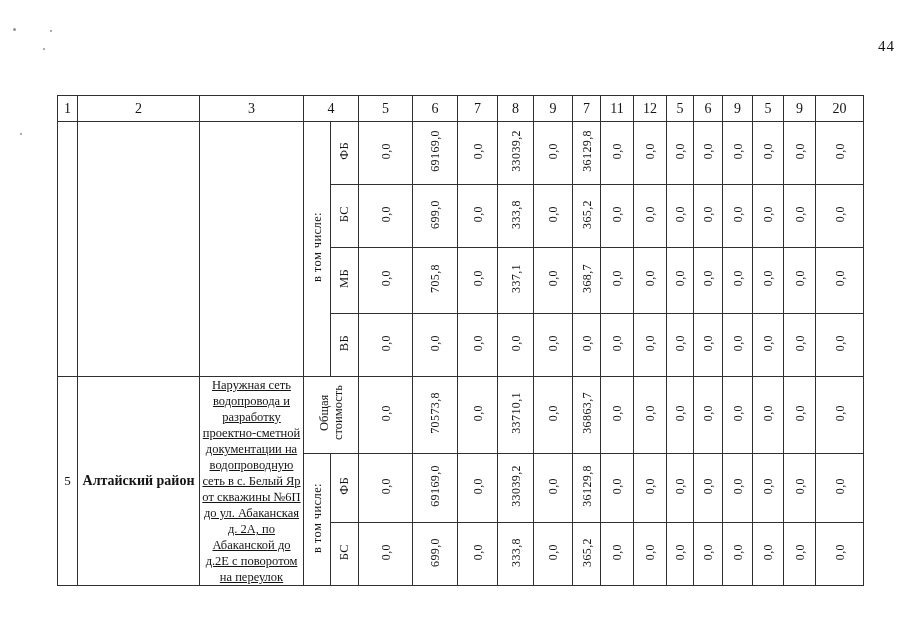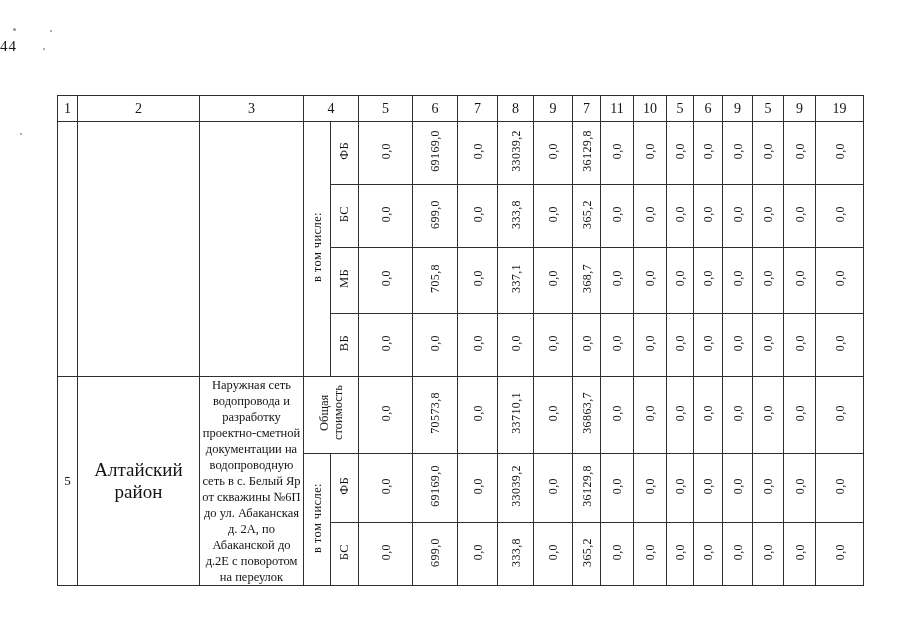--- a/index.html
+++ b/index.html
@@ -1,30 +1,30 @@
 <!DOCTYPE html>
 <html><head>
 <meta charset="utf-8">
 <style>
   html,body{margin:0;padding:0;background:#ffffff;}
   .page{position:relative;width:905px;height:640px;background:#ffffff;
         font-family:"Liberation Serif",serif;color:#141414;overflow:hidden;}
-  .page-number{position:absolute;top:38px;left:0;width:895px;text-align:left;
+  .page-number{position:absolute;top:38px;left:0;width:895px;text-align:right;
         font-size:15px;letter-spacing:1px;}
   .doc-table{position:absolute;left:57px;top:95px;border-collapse:collapse;table-layout:fixed;}
   .doc-table td{border:1px solid #303030;padding:0;text-align:center;
         vertical-align:middle;overflow:hidden;}
   .hdr td{font-size:14px;}
   .rot{display:inline-block;writing-mode:vertical-rl;transform:rotate(180deg);
        white-space:nowrap;line-height:1;}
   .num{font-size:12px;letter-spacing:0.4px;}
   .lbl{font-size:12.5px;letter-spacing:0.4px;}
   .wrap{white-space:normal;height:70px;line-height:14px;text-align:center;font-size:12.5px;}
-  .desc{font-size:12.5px;line-height:16px;padding:2px 1px;}
-  .district{font-size:19px;}
+  .desc{font-size:12.5px;line-height:16px;padding:2px 1px;text-decoration:underline;}
+  .district{font-size:14px;font-weight:bold;}
   .rownum{font-size:13px;}
   .speck{position:absolute;background:#909090;border-radius:50%;}
 </style>
 </head>
 <body>
 
 <div class="page">
   <div class="speck" style="left:13px;top:28px;width:3px;height:3px"></div>
   <div class="speck" style="left:50px;top:30px;width:2px;height:2px"></div>
   <div class="speck" style="left:43px;top:48px;width:2px;height:2px"></div>
@@ -60,27 +60,27 @@
         <td>2</td>
         <td>3</td>
         <td colspan="2">4</td>
         <td>5</td>
         <td>6</td>
         <td>7</td>
         <td>8</td>
         <td>9</td>
         <td>7</td>
         <td>11</td>
-        <td>10</td>
+        <td>12</td>
         <td>5</td>
         <td>6</td>
         <td>9</td>
         <td>5</td>
         <td>9</td>
-        <td>19</td>
+        <td>20</td>
       </tr>
 
       <tr style="height:63px">
         <td rowspan="4"></td>
         <td rowspan="4"></td>
         <td rowspan="4"></td>
         <td rowspan="4"><span class="rot lbl">в том числе:</span></td>
         <td><span class="rot lbl">ФБ</span></td>
         <td><span class="rot num">0,0</span></td>
         <td><span class="rot num">69169,0</span></td>

